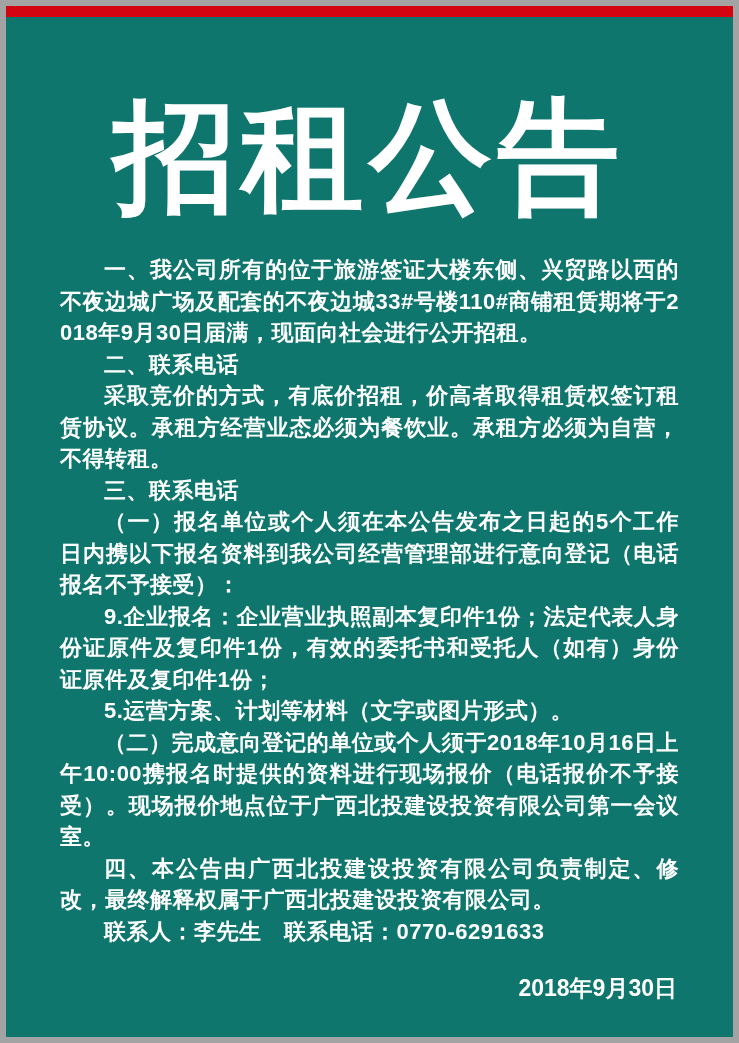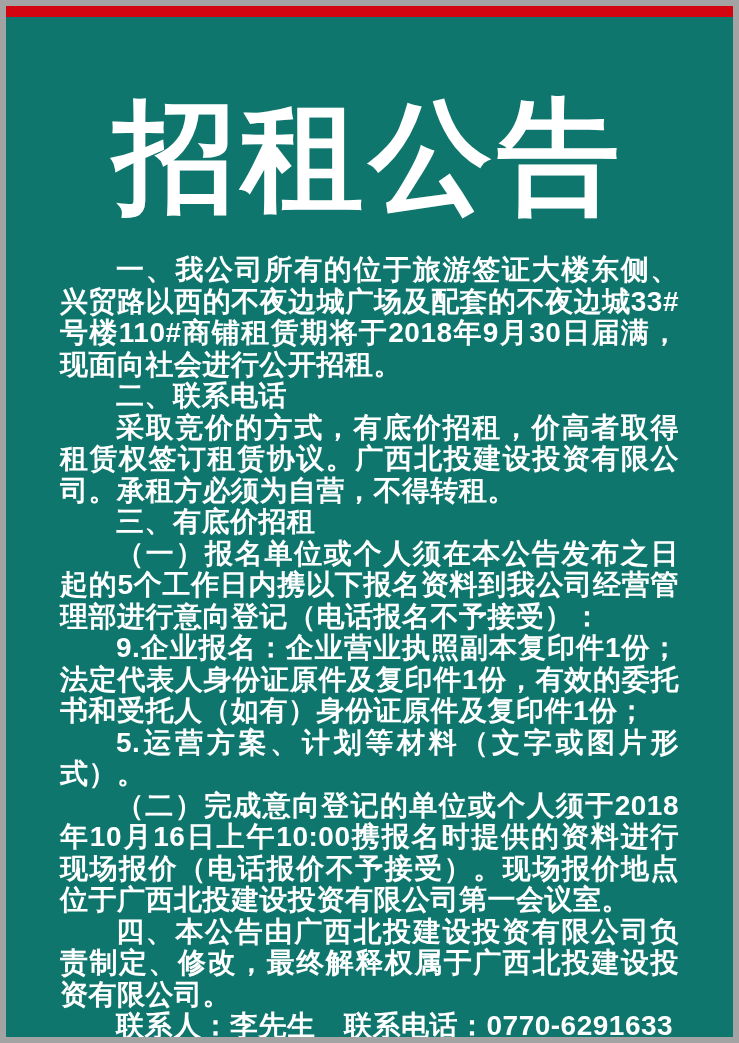--- a/index.html
+++ b/index.html
@@ -31,21 +31,21 @@
     text-align: center;
     font-family: "DejaVu Serif", serif;
     font-weight: bold;
     font-size: 122px;
     line-height: 140px;
     letter-spacing: 6px;
     white-space: nowrap;
   }
   .body-text {
     margin: 28px 54px 0 54px;
-    font-size: 28px;
+    font-size: 22px;
     line-height: 31.5px;
     font-weight: bold;
     text-align: justify;
     letter-spacing: 0.5px;
     word-break: break-all;
   }
   .body-text p {
     margin: 0;
     padding: 0;
     text-indent: 2em;
@@ -64,22 +64,22 @@
 <body>
 
 <div class="poster">
   <div class="top-band"></div>
 
   <h1 class="title">招租公告</h1>
 
   <div class="body-text">
     <p>一、我公司所有的位于旅游签证大楼东侧、兴贸路以西的不夜边城广场及配套的不夜边城33#号楼110#商铺租赁期将于2018年9月30日届满，现面向社会进行公开招租。</p>
     <p>二、联系电话</p>
-    <p>采取竞价的方式，有底价招租，价高者取得租赁权签订租赁协议。广西北投建设投资有限公司。承租方必须为自营，不得转租。</p>
-    <p>三、有底价招租</p>
+    <p>采取竞价的方式，有底价招租，价高者取得租赁权签订租赁协议。承租方经营业态必须为餐饮业。承租方必须为自营，不得转租。</p>
+    <p>三、联系电话</p>
     <p>（一）报名单位或个人须在本公告发布之日起的5个工作日内携以下报名资料到我公司经营管理部进行意向登记（电话报名不予接受）：</p>
     <p>9.企业报名：企业营业执照副本复印件1份；法定代表人身份证原件及复印件1份，有效的委托书和受托人（如有）身份证原件及复印件1份；</p>
     <p>5.运营方案、计划等材料（文字或图片形式）。</p>
     <p>（二）完成意向登记的单位或个人须于2018年10月16日上午10:00携报名时提供的资料进行现场报价（电话报价不予接受）。现场报价地点位于广西北投建设投资有限公司第一会议室。</p>
     <p>四、本公告由广西北投建设投资有限公司负责制定、修改，最终解释权属于广西北投建设投资有限公司。</p>
     <p>联系人：李先生　联系电话：0770-6291633</p>
   </div>
 
   <div class="signature">
     <div>2018年9月30日</div>

